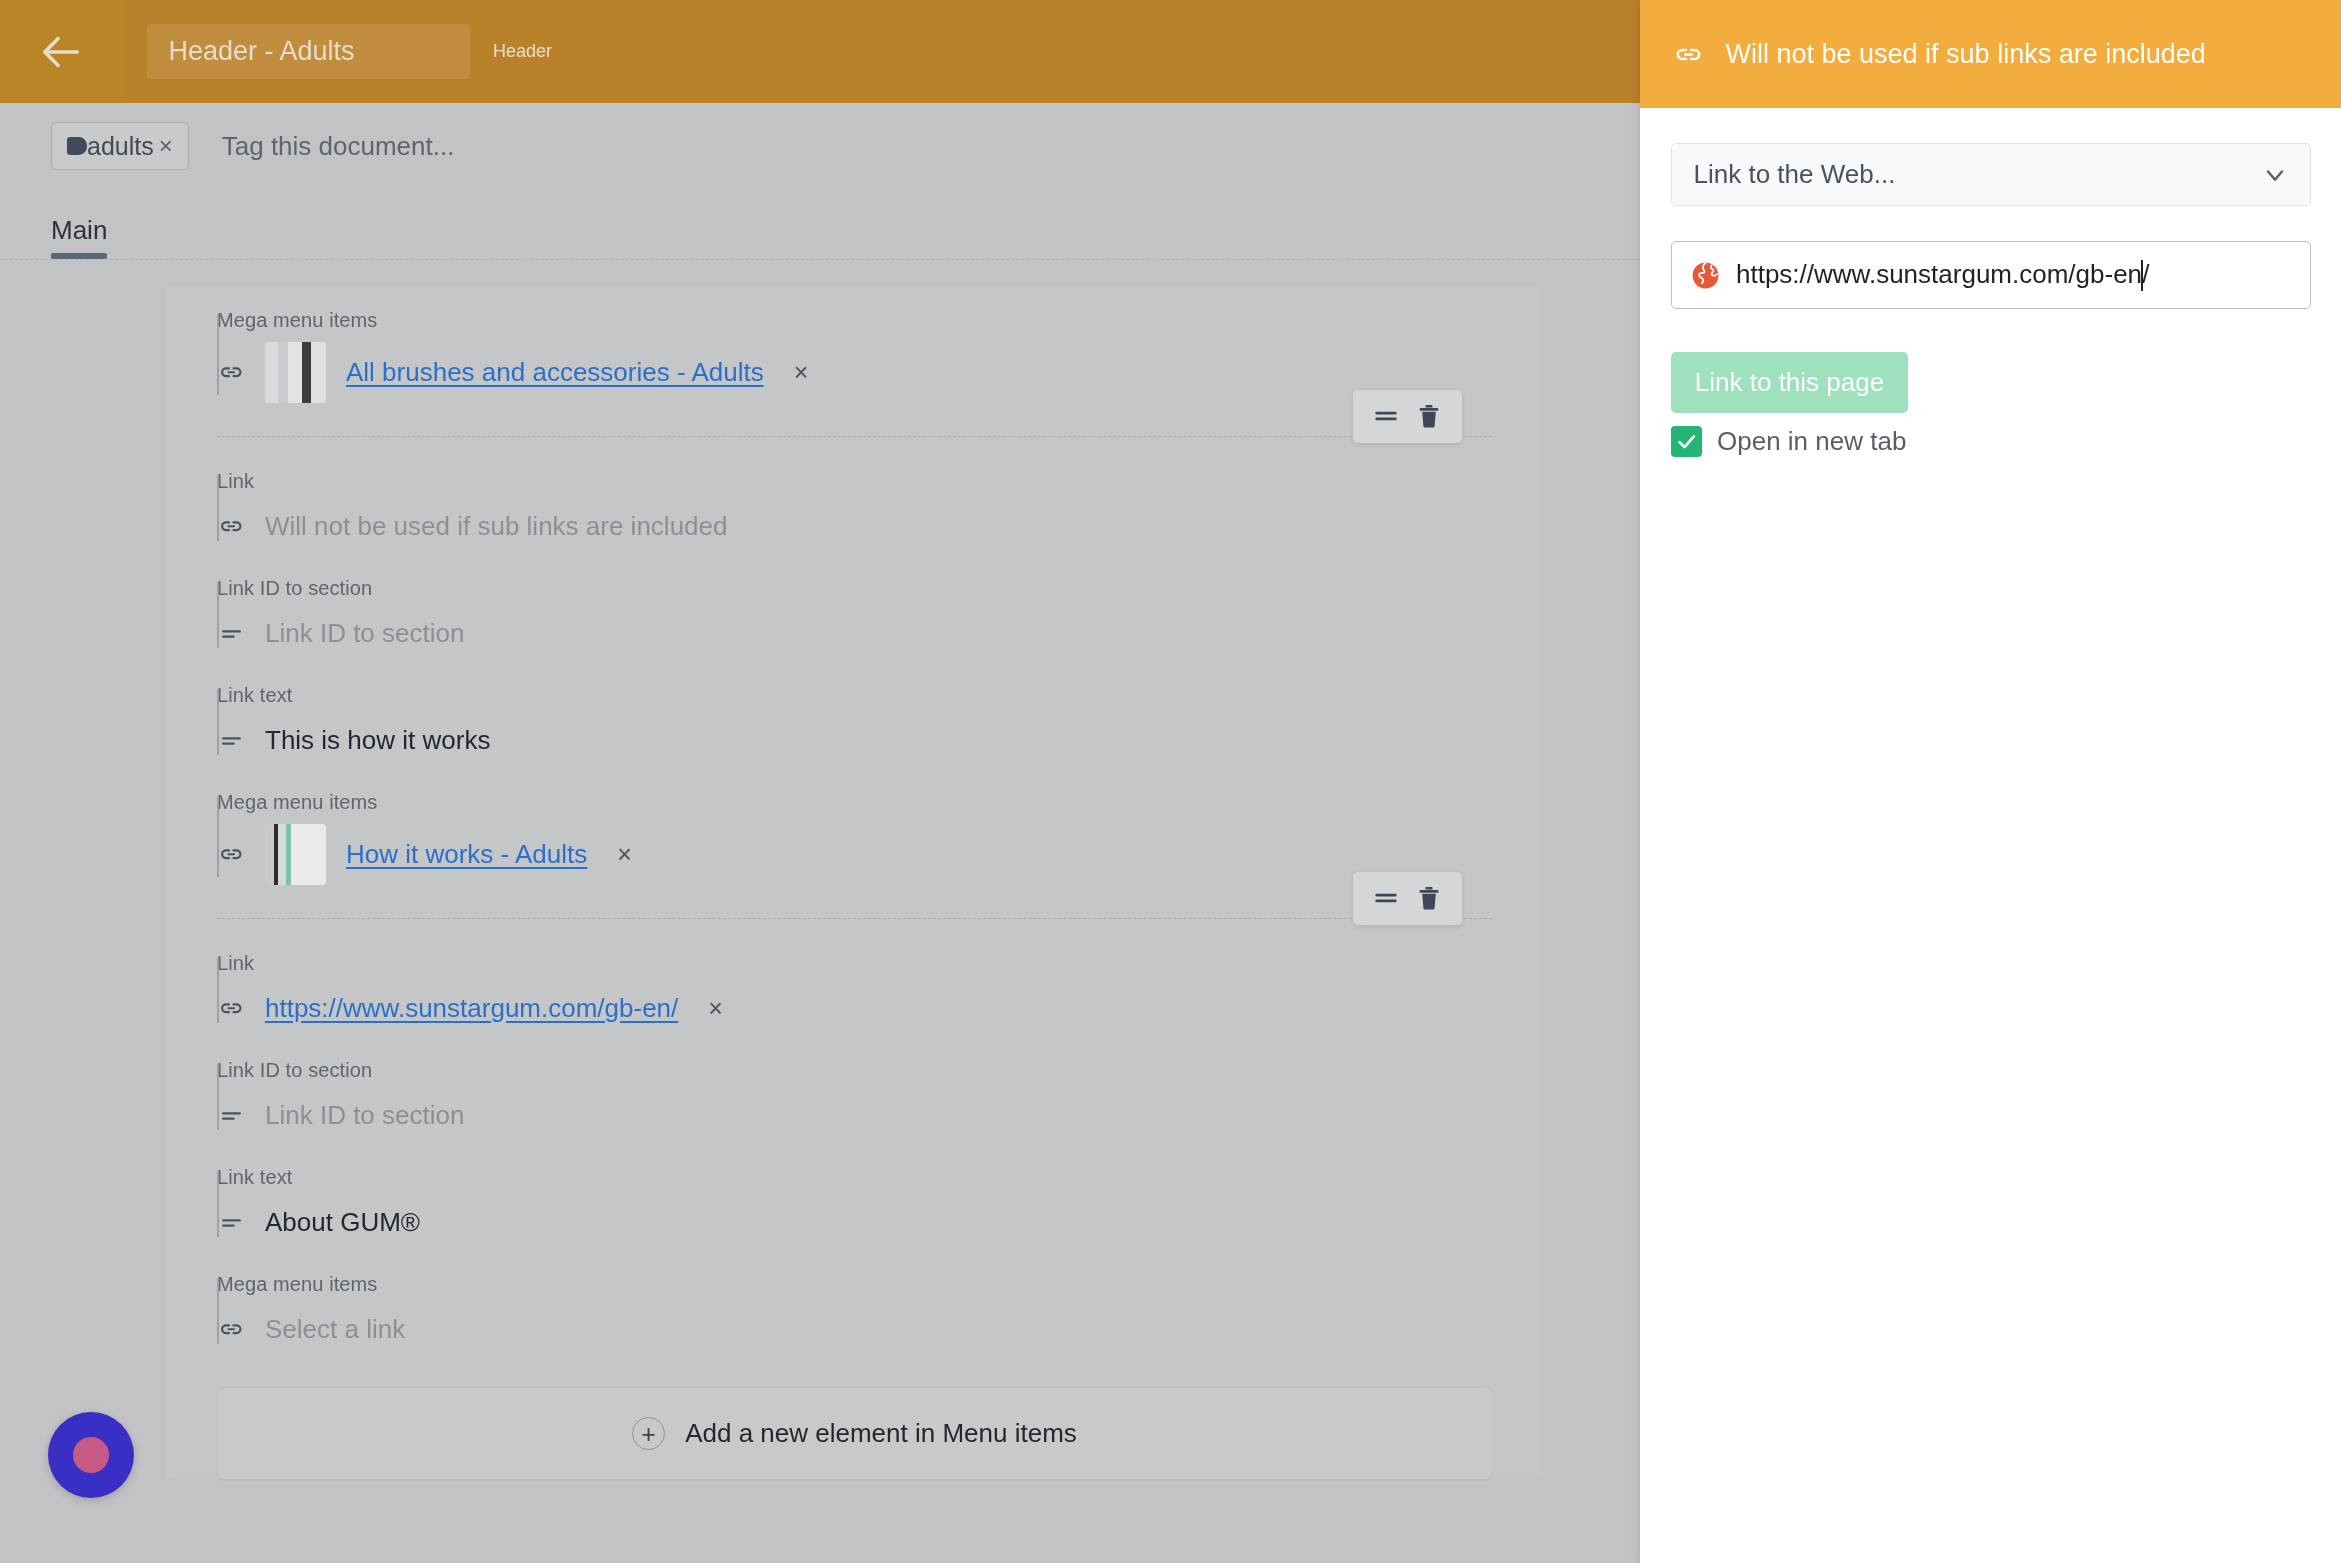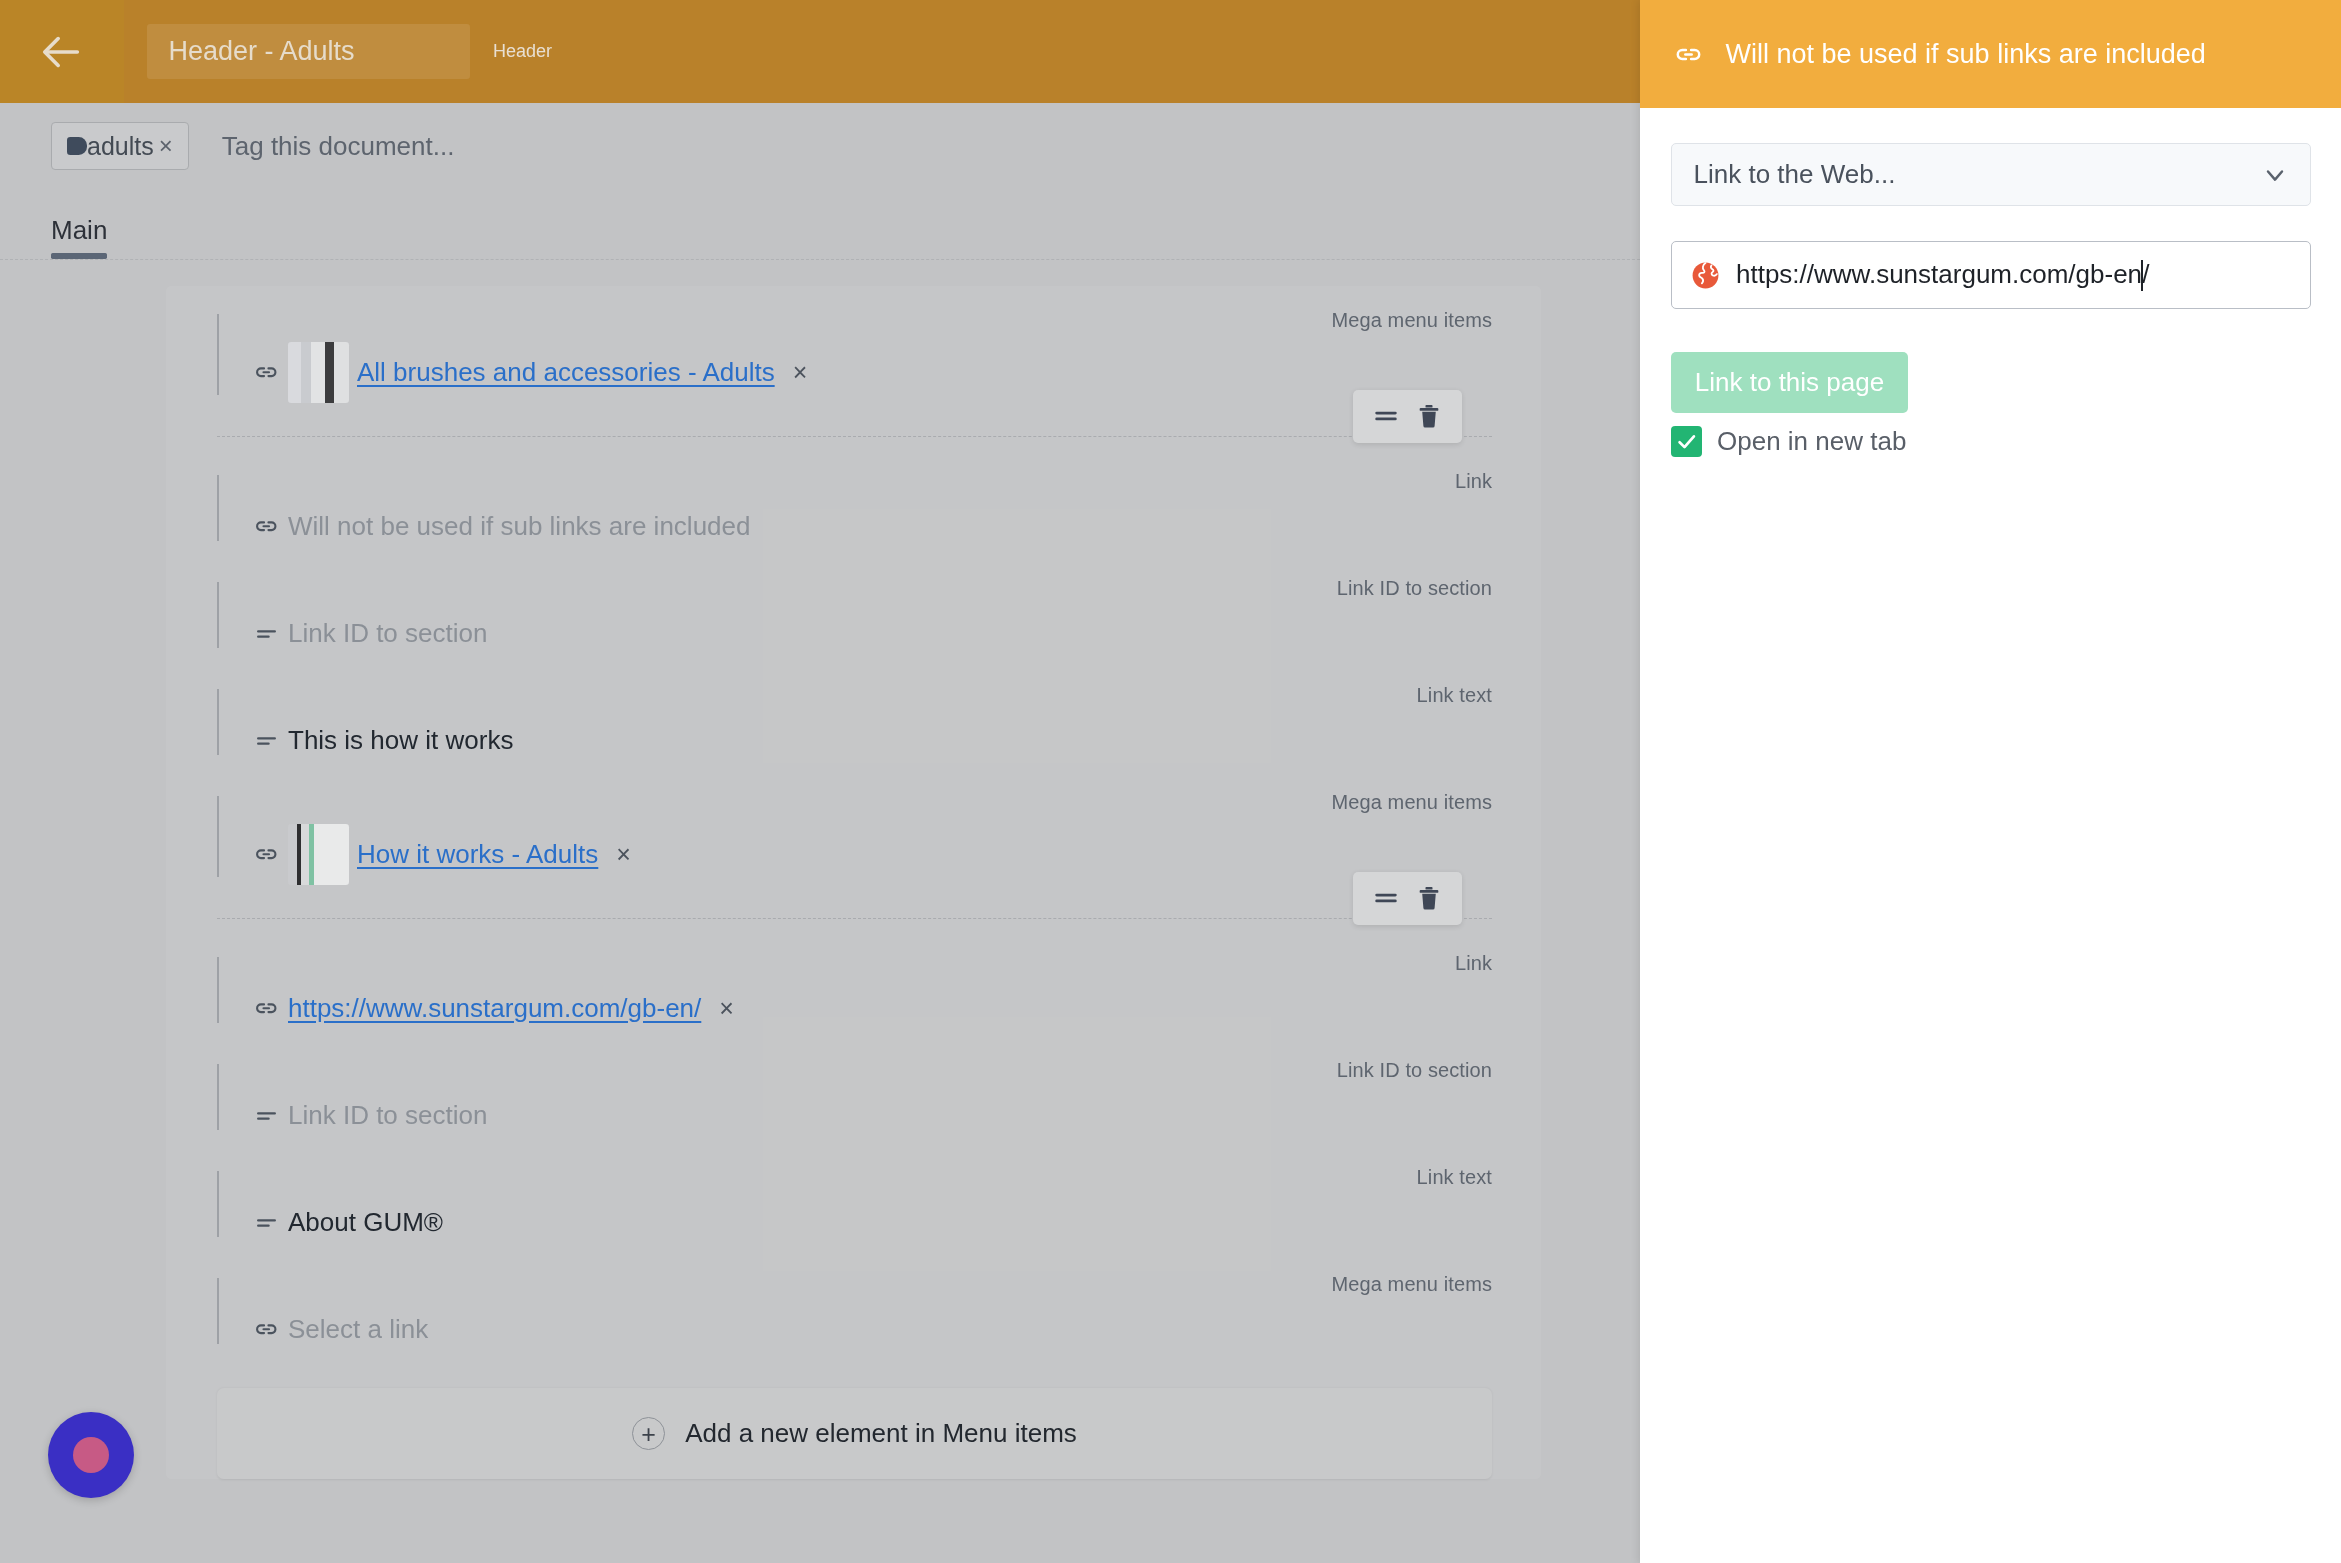--- a/index.html
+++ b/index.html
@@ -75,30 +75,30 @@
   }
   .card {
     position: absolute; left: 166px; top: 25px; width: 1375px; height: 1193px;
     background: rgba(255,255,255,0.06); border-radius: 5px;
   }
   .inner-list {
     position: absolute; left: 51px; top: 0px; width: 1275px;
   }
 
   .field-group {
-    position: relative; padding-left: 35px; margin-bottom: 0px; text-align: right;
+    position: relative; margin-bottom: 0px;
   }
   .field-group::before {
     content:""; position:absolute; left: 0px; top: 5px; bottom: 8.3px;
     width: 1.7px; background: #9ea1a6;
   }
   .field-label {
     font-size: 20px; color: #5e656f; margin-bottom: 10px; letter-spacing: 0.1px;
   }
-  .field-row { display: flex; align-items: center; gap: 8px; min-height: 46px; }
+  .field-row { display: flex; align-items: center; gap: 20px; min-height: 46px; }
   .ficon { width: 28px; flex: 0 0 28px; display:flex; align-items:center; justify-content:center; }
   .ficon svg { display:block; }
   .field-value { font-size: 26px; color: #222830; }
   .field-placeholder { font-size: 26px; color: #8b9097; }
   .field-link {
     font-size: 26px; color: #2a6fc9; text-decoration: underline;
     text-underline-offset: 4.1px; cursor: pointer;
   }
   .remove-x { font-size: 25px; color: #4c535d; cursor: pointer; margin-left: 10px; }
 

